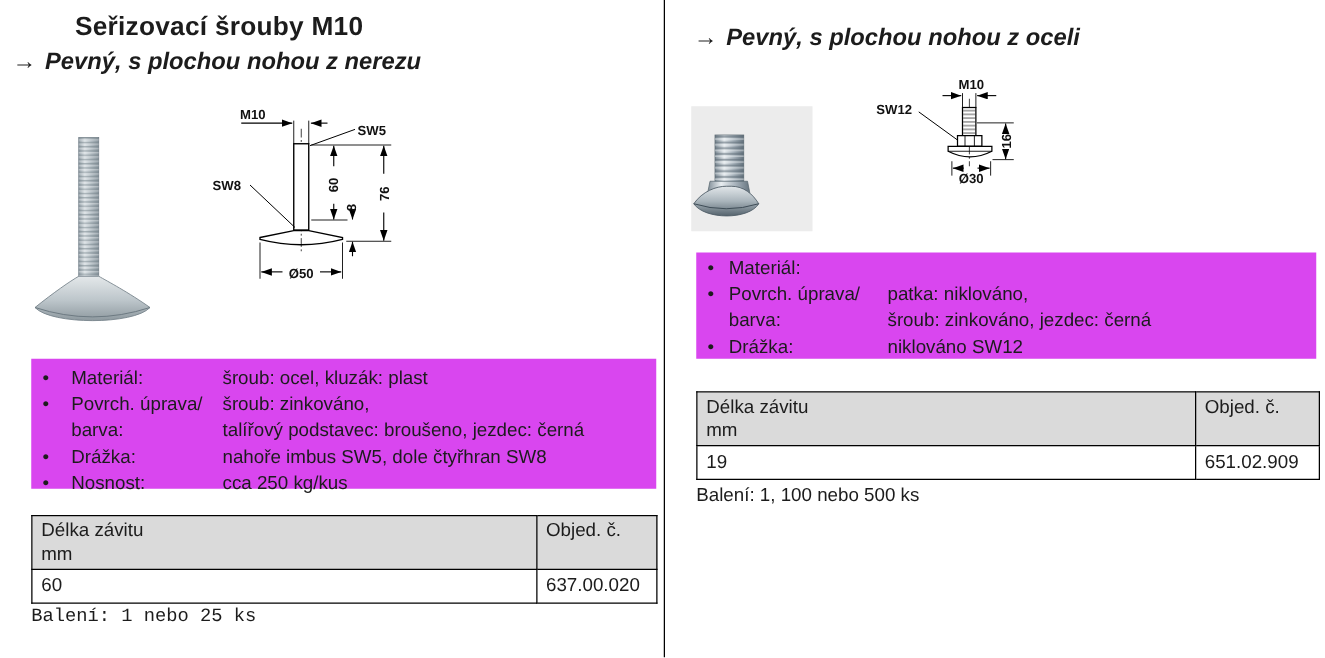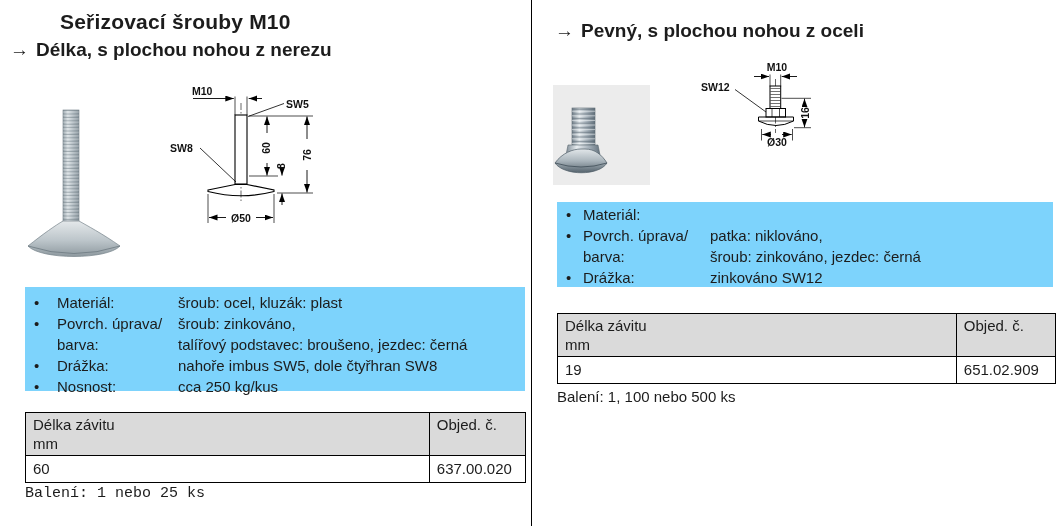--- a/index.html
+++ b/index.html
@@ -5,30 +5,30 @@
   * { margin:0; padding:0; box-sizing:border-box; }
   html,body { width:1060px; height:526px; }
   body {
     position:relative; overflow:hidden; background:#ffffff;
     font-family:"Liberation Sans", sans-serif; color:#1c1c1c;
   }
   .abs { position:absolute; }
 
   
   .main-title { left:28px; top:10px; font-size:21px; font-weight:bold; letter-spacing:.2px;margin-left:32px; }
-  .sub-title  { font-size:19px; font-weight:bold; white-space:nowrap; }
+  .sub-title  { font-size:19px; font-weight:bold; white-space:nowrap;font-style:italic; }
   .sub-title .arrow { font-weight:normal; margin-right:7px; font-size:19px; }
   .sub-left  { left:10px; top:39px; }
   .sub-right { left:555px; top:20px; }
 
   
   .divider { left:531px; top:0; width:1px; height:526px; background:#000; }
 
   
-  .specs { background:#7dd3fc; font-size:15px; line-height:21px; }
+  .specs { background:#d946ef; font-size:15px; line-height:21px; }
   .specs-left  { left:25px;  top:287px; width:500px; height:104px; padding-top:5px; }
   .specs-right { left:557px; top:202px; width:496px; height:85px;  padding-top:2px; }
   .spec-row { display:grid; }
   .specs-left  .spec-row { grid-template-columns:32px 121px auto; }
   .specs-right .spec-row { grid-template-columns:26px 127px auto; }
   .bullet { padding-left:9px; }
   .bullet::before { content:"•"; font-size:15px; }
 
   
   .ord-table { border-collapse:collapse; table-layout:fixed; font-size:15px; background:#fff; }
@@ -49,21 +49,21 @@
   .photo-right-bg { left:553px; top:85px; width:97px; height:100px; background:#ececec; }
 </style>
 </head>
 <body>
 
 <div class="abs divider"></div>
 
 <h1 class="abs main-title">Seřizovací šrouby M10</h1>
 
 <div class="abs sub-title sub-left">
-  <span class="arrow">→</span><span>Délka, s plochou nohou z nerezu</span>
+  <span class="arrow">→</span><span>Pevný, s plochou nohou z nerezu</span>
 </div>
 
 <svg class="abs" style="left:25px;top:106px;width:100px;height:160px" viewBox="0 0 100 160">
   <defs>
     <linearGradient id="lrod" x1="0" y1="0" x2="1" y2="0">
       <stop offset="0" stop-color="#94a0a7"></stop>
         <stop offset="0.3" stop-color="#dde3e6"></stop>
       <stop offset="0.62" stop-color="#b3bdc3"></stop>
         <stop offset="1" stop-color="#86929a"></stop>
     </linearGradient>
@@ -283,21 +283,21 @@
         <div>patka: niklováno,</div>
         <div>šroub: zinkováno, jezdec: černá</div>
       </div>
   </div>
   <div class="spec-row">
     <span class="bullet"></span>
     <div>
         <div>Drážka:</div>
       </div>
     <div>
-        <div>zinkováno SW12</div>
+        <div>niklováno SW12</div>
       </div>
   </div>
 </div>
 
 <table class="abs ord-table tbl-right">
   <colgroup>
       <col style="width:398px">
       <col style="width:99px">
     </colgroup>
   <tbody>

